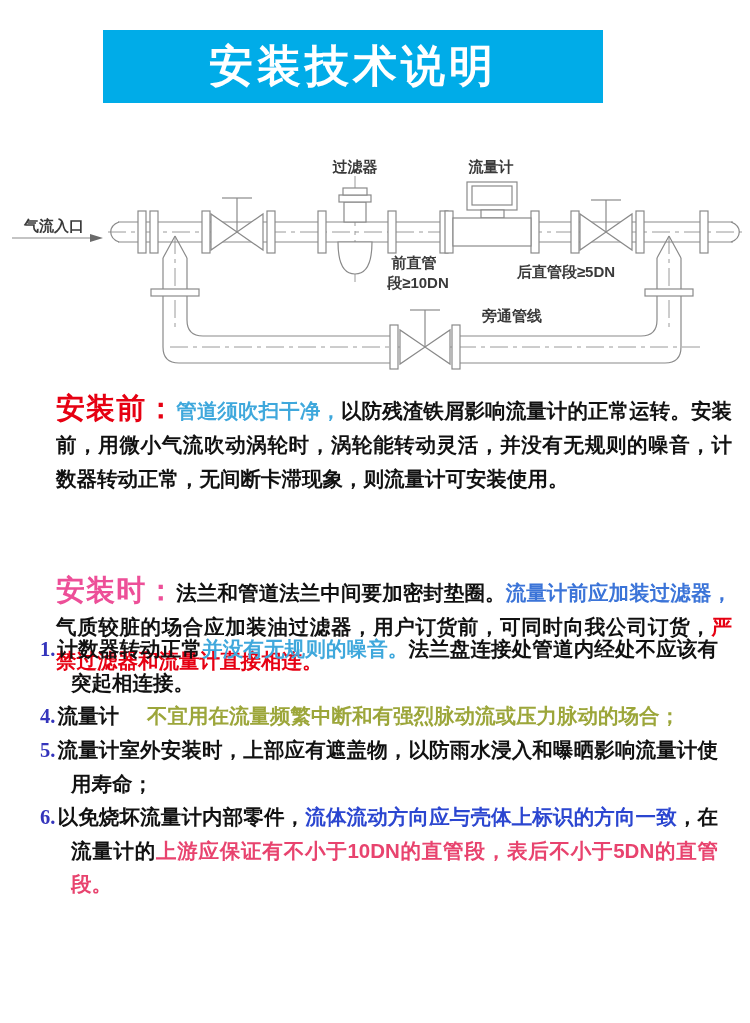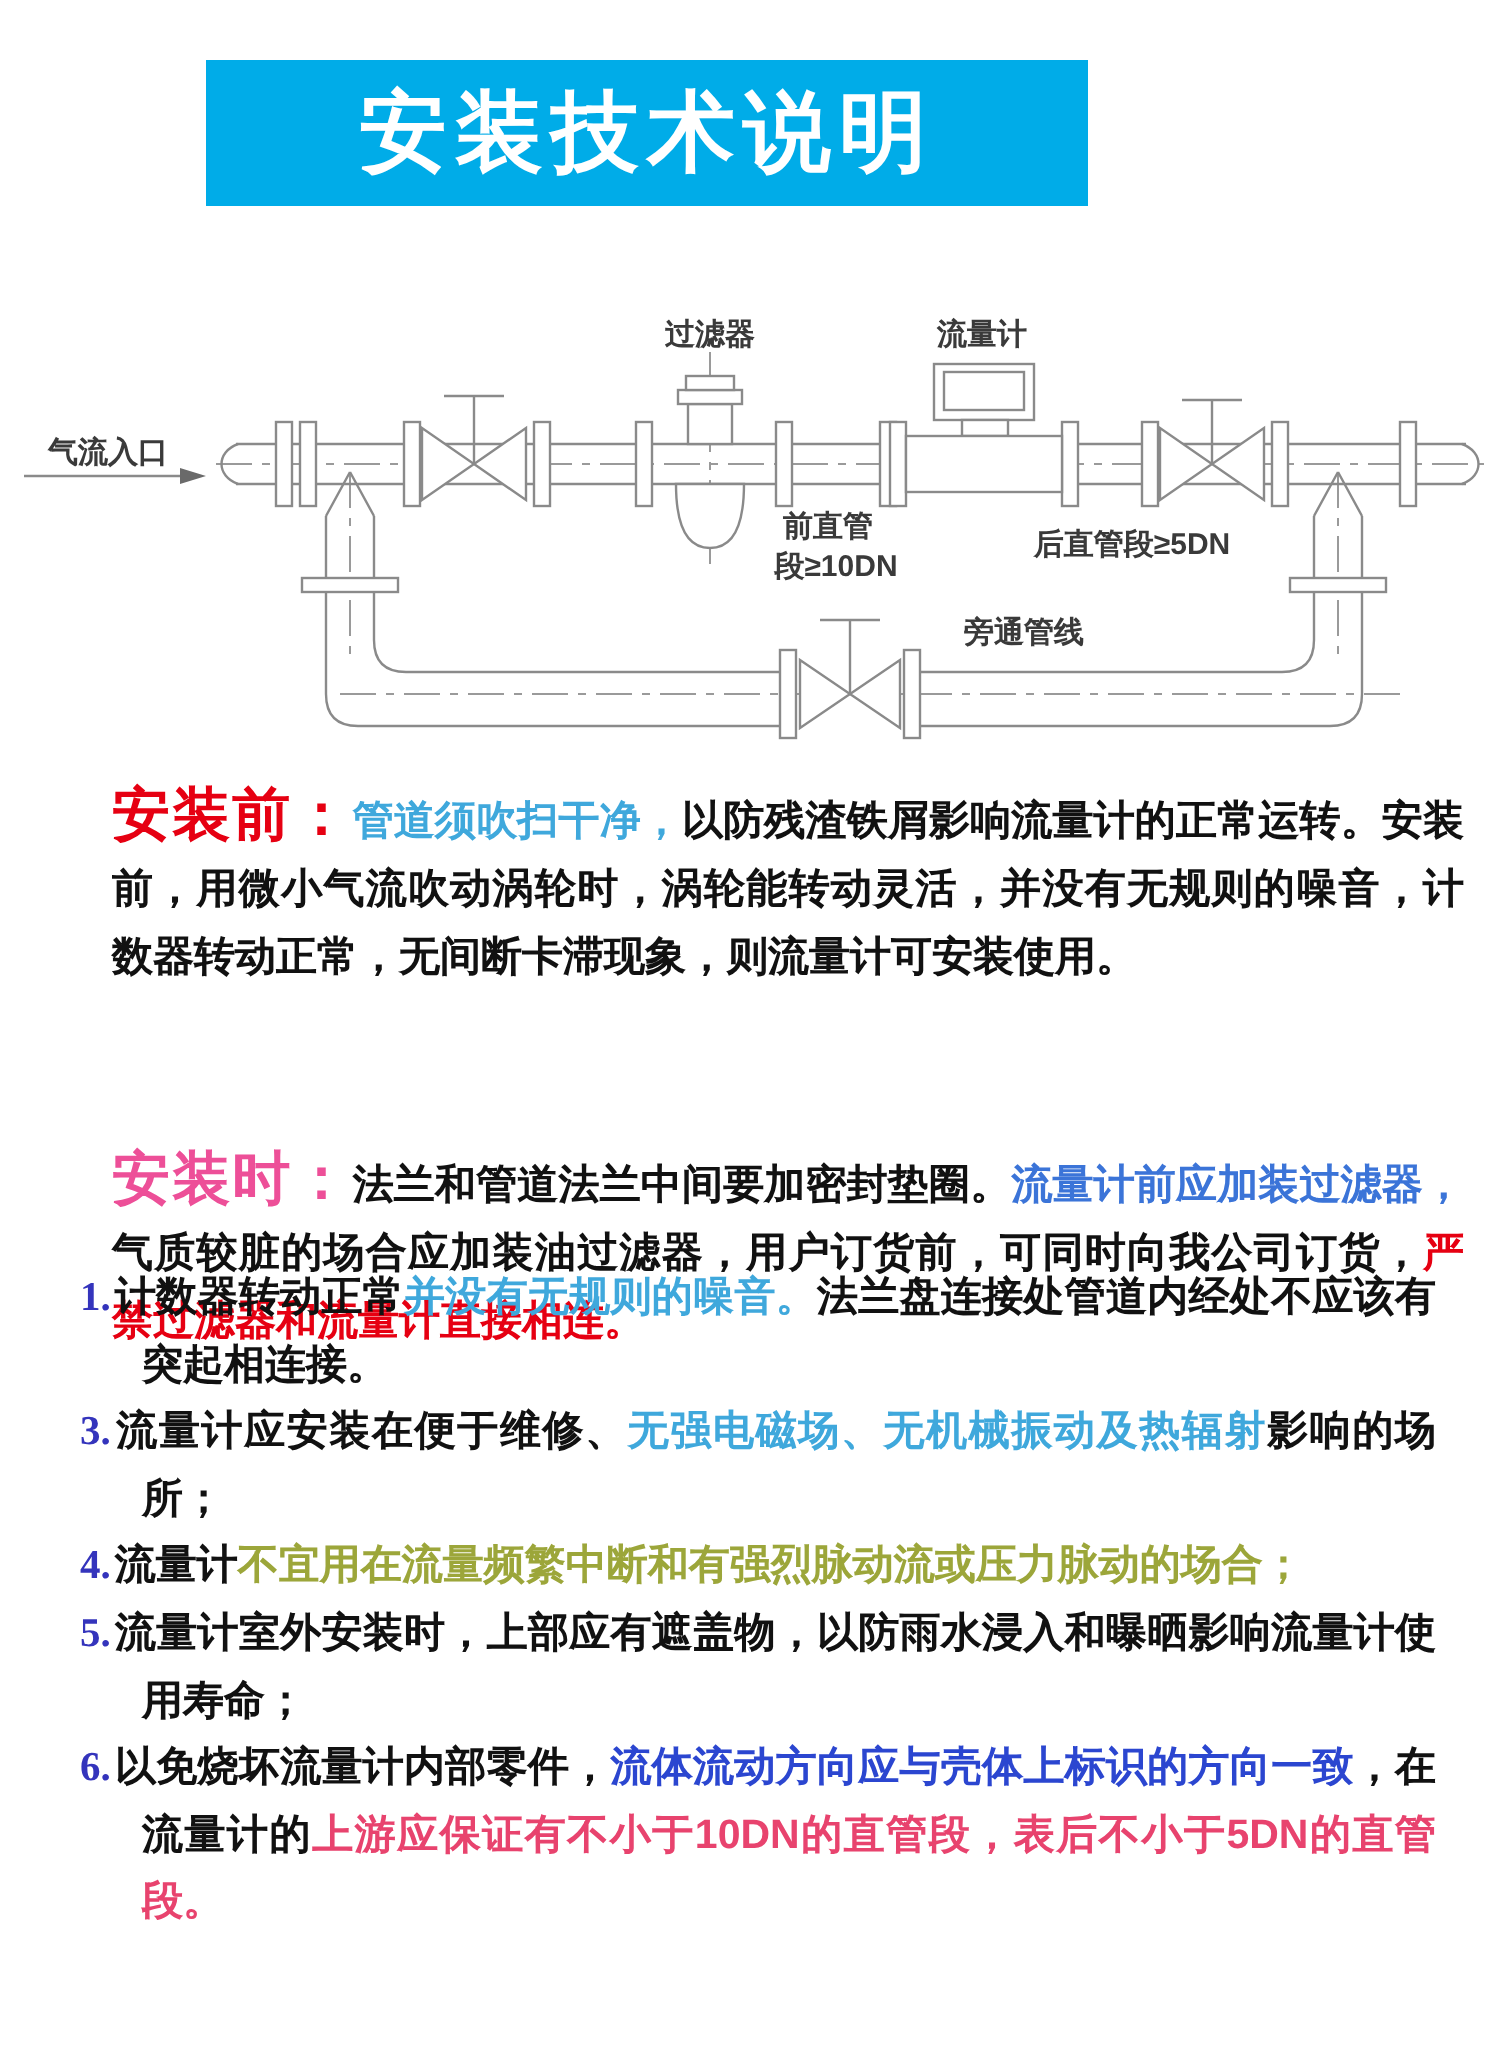--- a/index.html
+++ b/index.html
@@ -9,21 +9,21 @@
     --number:#3434BC; --text:#111111; --diagram:#8A8A8A; --diagram_label:#3A3A3A;
   }
   *{margin:0;padding:0;box-sizing:border-box;}
   html,body{width:750px;background:#ffffff;}
   body{
     height:1023px;overflow:hidden;position:relative;
     font-family:"Liberation Sans","DejaVu Sans",sans-serif;
     font-weight:bold;color:var(--text);
   }
   .banner{
-    position:absolute;left:103px;top:30px;width:441px;height:73px;
+    position:absolute;left:103px;top:30px;width:500px;height:73px;
     background:var(--header_bg);display:flex;align-items:center;justify-content:center;
   }
   .banner h1{
     color:var(--header_fg);font-size:44px;font-weight:bold;letter-spacing:4px;
   }
   .diagram-wrap{position:absolute;left:0;top:140px;width:750px;height:235px;}
   .diagram-wrap svg{display:block;}
   .content{position:absolute;left:56px;top:0;width:676px;}
   .para{font-size:20.5px;line-height:34px;text-align:justify;}
   .para.p-before{position:absolute;top:391px;width:676px;}
@@ -34,21 +34,21 @@
   .list{position:absolute;top:632px;left:40px;width:678px;}
   .item{font-size:20.5px;line-height:33px;padding-left:31px;text-indent:-31px;text-align:justify;}
   .num{color:var(--number);font-family:"Liberation Serif","DejaVu Serif",serif;padding-right:2px;}
   .seg-black{color:var(--text);}
   .seg-red{color:var(--red);}
   .seg-cyan{color:var(--cyan);}
   .seg-blue{color:var(--blue);}
   .seg-royal{color:var(--royal);}
   .seg-magenta{color:var(--magenta);}
   .seg-pink{color:var(--pink);}
-  .seg-olive{color:var(--olive);}
+  .seg-olive{color:var(--olive);margin-left:28px;}
   .dline{stroke:var(--diagram);stroke-width:1.2;fill:none;}
   .dfill{stroke:var(--diagram);stroke-width:1.2;fill:#ffffff;}
   .dcenter{stroke:#9a9a9a;stroke-width:1;fill:none;stroke-dasharray:18 5 4 5;}
   .dlabel{fill:var(--diagram_label);font-size:15px;font-weight:bold;font-family:"Liberation Sans",sans-serif;}
 </style>
 </head>
 <body>
 
 <div class="banner">
   <h1>安装技术说明</h1>
@@ -135,18 +135,17 @@
   <text class="dlabel" x="512" y="181" text-anchor="middle">旁通管线</text>
 </svg>
 </div>
 
 <p class="para p-before content"><span class="sec-head red">安装前：</span><span><span class="seg-cyan">管道须吹扫干净，</span><span class="seg-black">以防残渣铁屑影响流量计的正常运转。安装前，用微小气流吹动涡轮时，涡轮能转动灵活，并没有无规则的噪音，计数器转动正常，无间断卡滞现象，则流量计可安装使用。</span></span></p>
 
 <p class="para p-during content"><span class="sec-head mag">安装时：</span><span><span class="seg-black">法兰和管道法兰中间要加密封垫圈。</span><span class="seg-blue">流量计前应加装过滤器，</span><span class="seg-black">气质较脏的场合应加装油过滤器，用户订货前，可同时向我公司订货，</span><span class="seg-red">严禁过滤器和流量计直接相连。</span></span></p>
 
 <div class="list">
   <div class="item"><span class="num">1.</span><span><span class="seg-black">计数器转动正常</span><span class="seg-cyan">并没有无规则的噪音。</span><span class="seg-black">法兰盘连接处管道内经处不应该有突起相连接。</span></span></div>
-  <div class="item"><span class="num">3.</span><span><span class="seg-black">流量计应安装在便于维修、</span><span class="seg-cyan">无强电磁场、无机械振动及热辐射</span><span class="seg-black">影响的场所；</span></span></div>
   <div class="item"><span class="num">4.</span><span><span class="seg-black">流量计</span><span class="seg-olive">不宜用在流量频繁中断和有强烈脉动流或压力脉动的场合；</span></span></div>
   <div class="item"><span class="num">5.</span><span><span class="seg-black">流量计室外安装时，上部应有遮盖物，以防雨水浸入和曝晒影响流量计使用寿命；</span></span></div>
   <div class="item"><span class="num">6.</span><span><span class="seg-black">以免烧坏流量计内部零件，</span><span class="seg-royal">流体流动方向应与壳体上标识的方向一致</span><span class="seg-black">，在流量计的</span><span class="seg-pink">上游应保证有不小于10DN的直管段，表后不小于5DN的直管段。</span></span></div>
 
 </div>
 
 </body></html>

